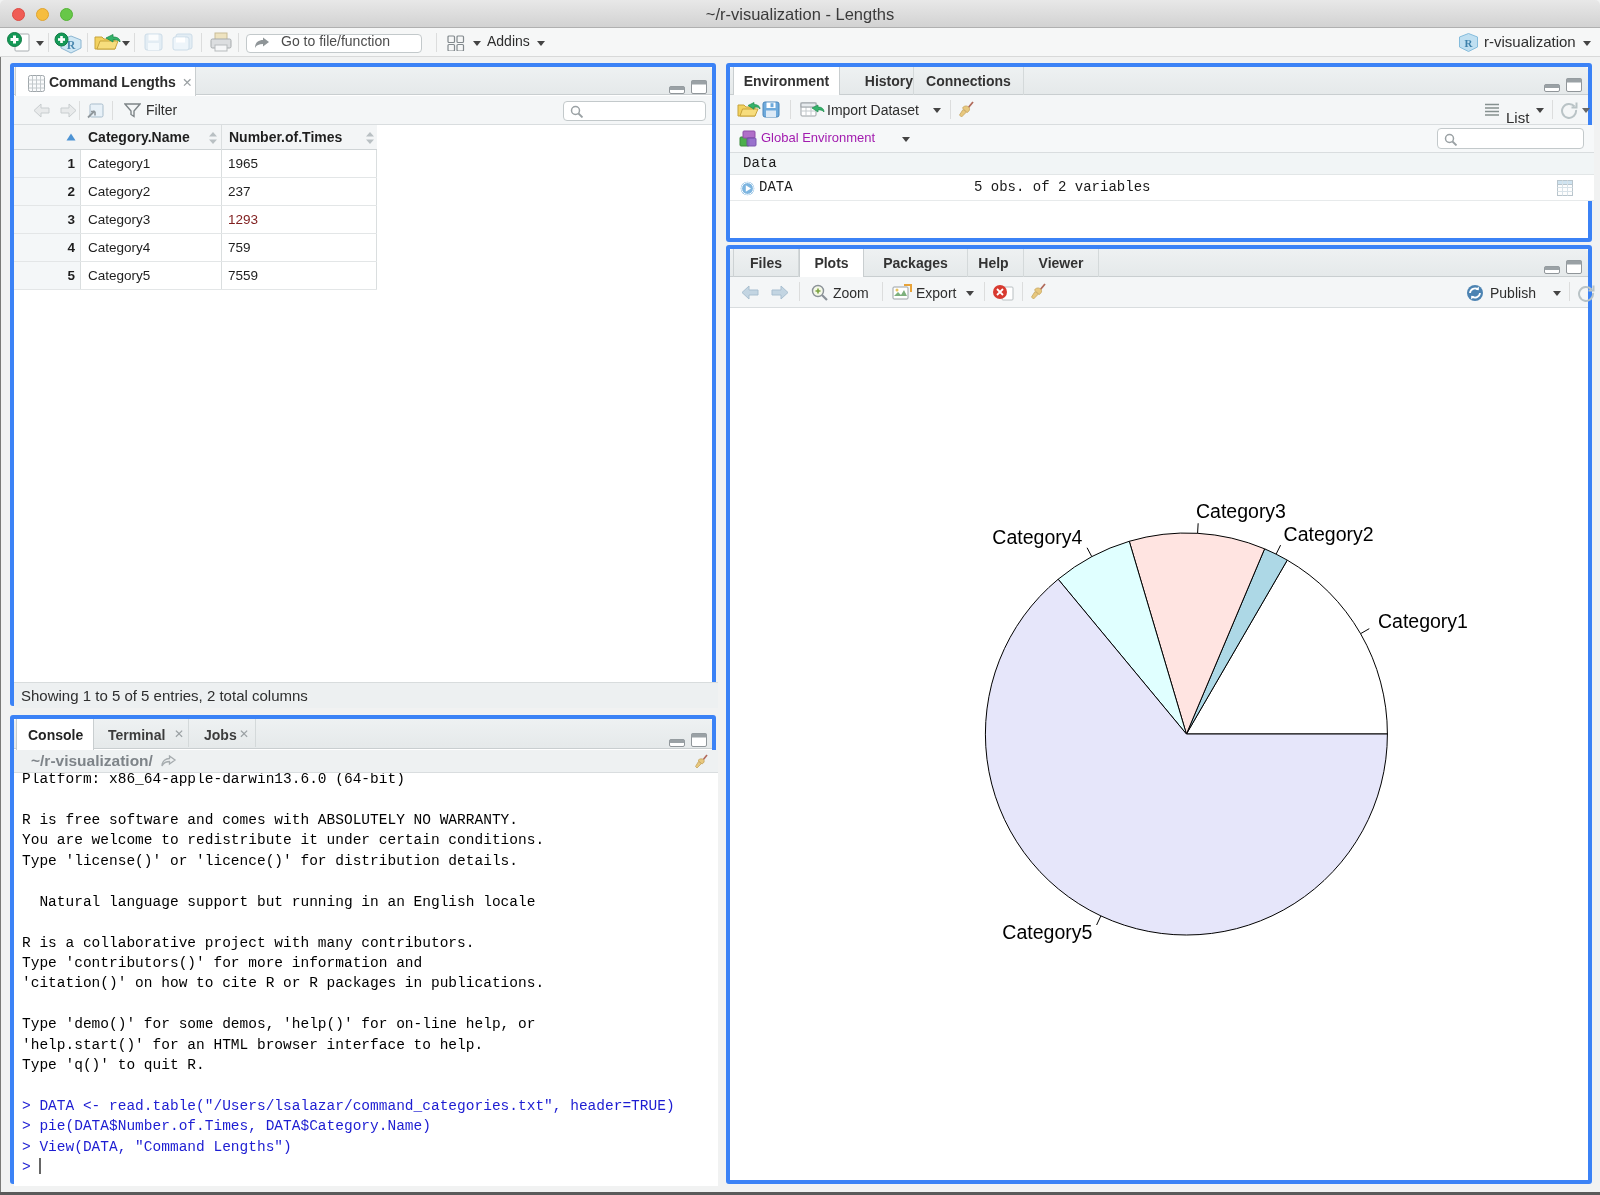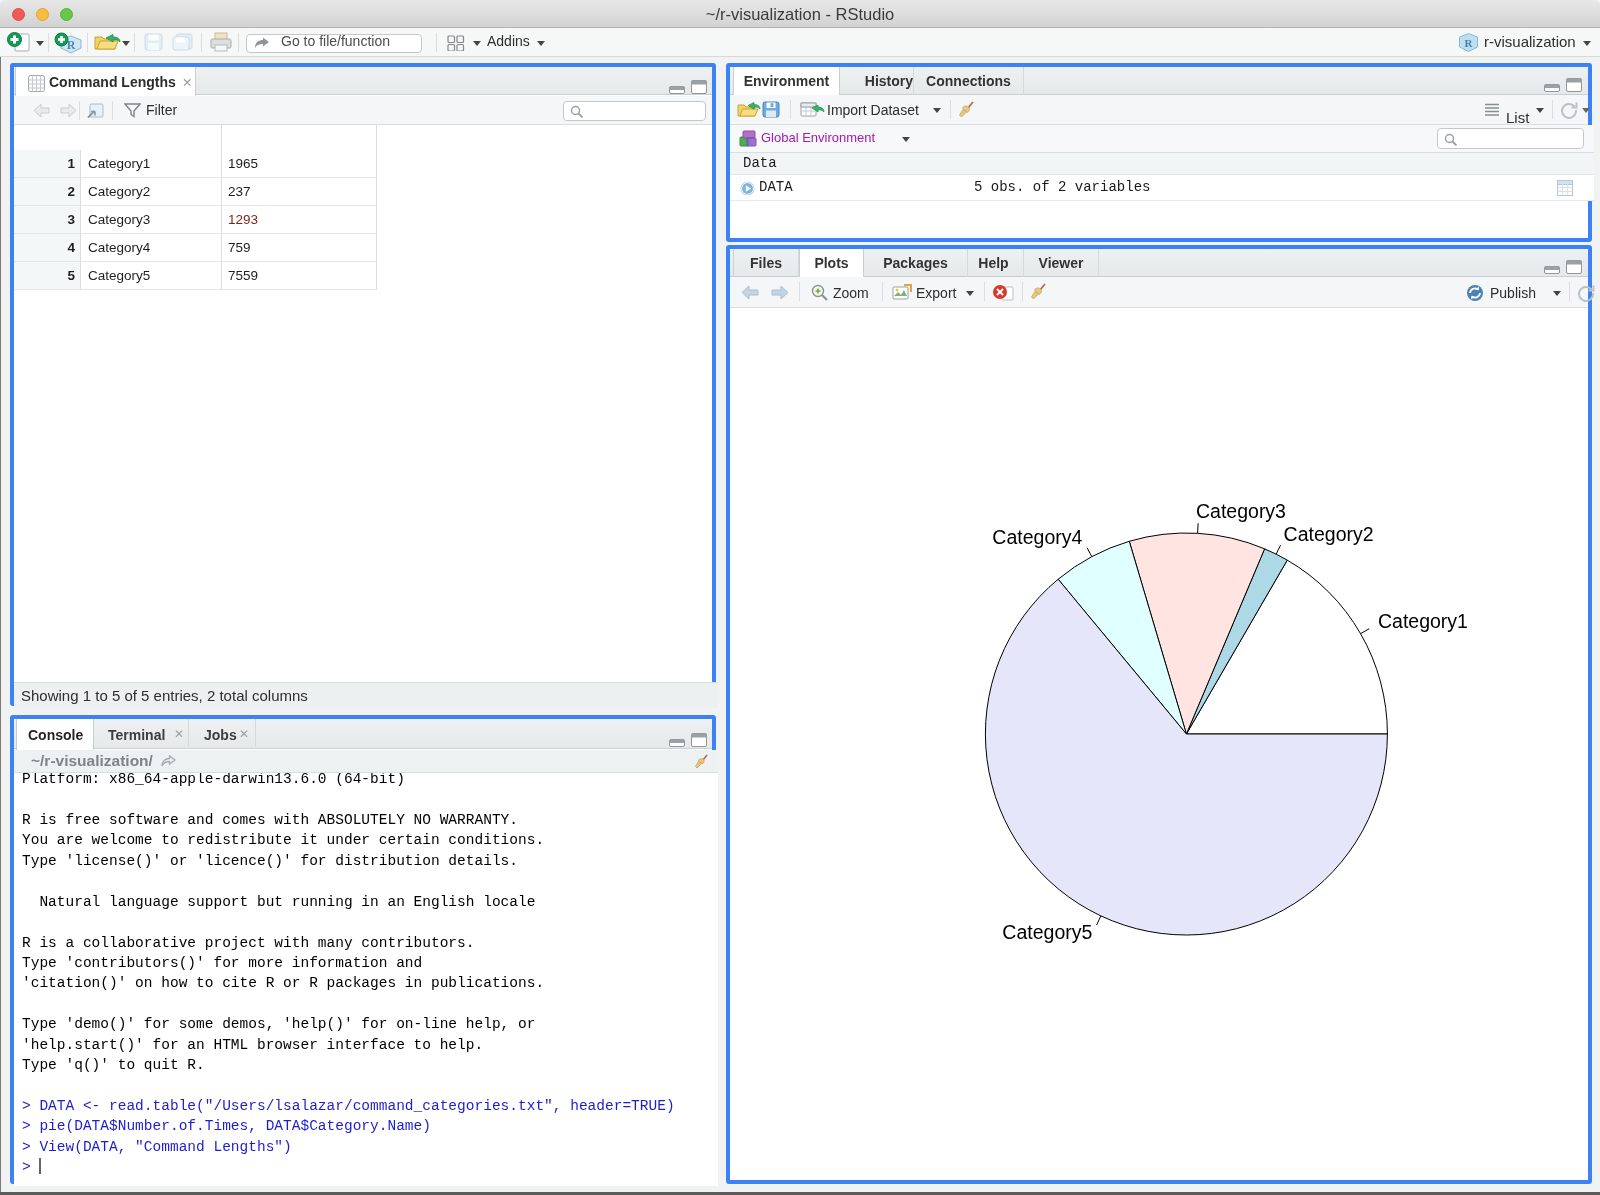--- a/index.html
+++ b/index.html
@@ -38,21 +38,21 @@
   color:#000; white-space:pre; }
 #consoletext .b { color:#1d1dd2; }
 </style>
 </head>
 <body>
 
 <div id="titlebar">
   <div class="light" style="left:11.5px; background:#f05c55; border:0.5px solid #dd4a43;"></div>
   <div class="light" style="left:35.5px; background:#f6bd3f; border:0.5px solid #e0a430;"></div>
   <div class="light" style="left:59.5px; background:#67c748; border:0.5px solid #53b435;"></div>
-  <div class="title">~/r-visualization - RStudio</div>
+  <div class="title">~/r-visualization - Lengths</div>
 </div>
 
 <div id="maintb">
 
   <svg class="icon" style="left:7px; top:4px;" width="32" height="21">
     <rect x="8" y="2" width="14" height="17" rx="1" fill="#fff" stroke="#a8aeb1"></rect>
     <circle cx="7.5" cy="7.5" r="7" fill="#159957" stroke="#0e7c44"></circle>
     <rect x="3.5" y="6" width="8" height="3" fill="#fff"></rect>
     <rect x="6" y="3.5" width="3" height="8" fill="#fff"></rect>
   </svg>
@@ -152,20 +152,33 @@
     </svg>
     <div class="txt" style="left:132px; top:6px; font-size:14px; color:#2e2e2e;">Filter</div>
     <div class="searchbox" style="left:549px; top:5px; width:143px; height:20px;"></div>
     <svg class="icon" style="left:556px; top:9px;" width="14" height="13">
       <circle cx="5.5" cy="5.5" r="4" fill="none" stroke="#9aa1a4" stroke-width="1.5"></circle>
       <path d="M8.5,8.5 L12.5,12.5" stroke="#9aa1a4" stroke-width="1.8"></path>
     </svg>
   </div>
 
   <div class="abs" style="left:0; top:58px; width:363px; height:165px; border-right:1px solid #dadedf;">
+    <div class="abs" style="left:0; top:0; width:363px; height:25px; background:#f3f5f6; border-bottom:1px solid #cfd4d6;">
+      <svg class="icon" style="left:52px; top:8px;" width="10" height="8">
+          <path d="M5,0.5 L9.5,7.5 L0.5,7.5 Z" fill="#4d93d4"></path>
+        </svg>
+      <div class="txt" style="left:74px; top:4px; font-size:14px; font-weight:700; color:#1e1e1e;">Category.Name</div>
+      <div class="txt" style="left:215px; top:4px; font-size:14px; font-weight:700; color:#1e1e1e;">Number.of.Times</div>
+      <svg class="icon" style="left:194px; top:6px;" width="10" height="14">
+          <path d="M5,1 L9,5.4 L1,5.4 Z M5,13 L9,8.6 L1,8.6 Z" fill="#b9c0c3"></path>
+        </svg>
+      <svg class="icon" style="left:351px; top:6px;" width="10" height="14">
+          <path d="M5,1 L9,5.4 L1,5.4 Z M5,13 L9,8.6 L1,8.6 Z" fill="#b9c0c3"></path>
+        </svg>
+    </div>
     <div class="abs" style="left:0; top:25px; width:67px; height:140px; background:#f4f7f8; border-right:1px solid #dadedf;"></div>
     <div class="abs" style="left:207px; top:0px; width:1px; height:165px; background:#dadedf;"></div>
   </div>
   <div id="tblrows" style="position:absolute; left:0; top:83px; width:364px;">
     <div class="abs" style="left:0; top:0; width:363px; height:28px; border-bottom:1px solid #e3e6e7;">
       <div class="txt" style="right:302px; top:6px; font-size:13.5px; font-weight:700; color:#1e1e1e;">1</div>
       <div class="txt" style="left:74px; top:6px; font-size:13.5px; color:#1e1e1e;">Category1</div>
       <div class="txt" style="left:214px; top:6px; font-size:13.5px; color:#1e1e1e;">1965</div>
     </div>
     <div class="abs" style="left:0; top:28px; width:363px; height:28px; border-bottom:1px solid #e3e6e7;">

